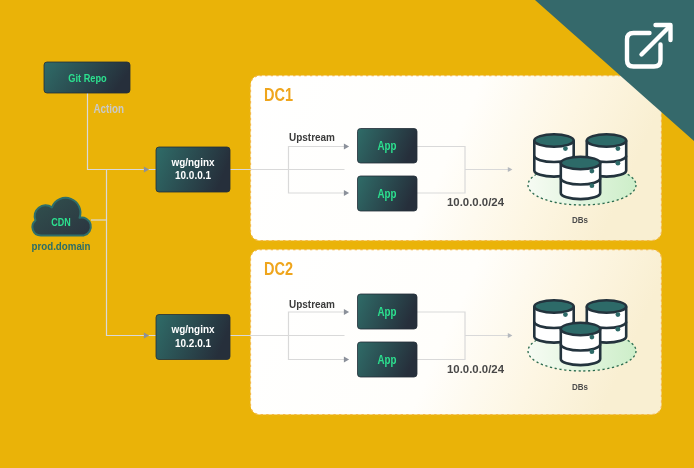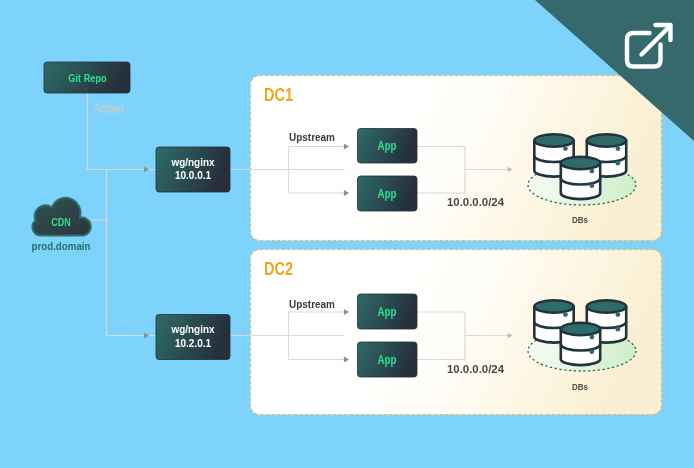--- a/index.html
+++ b/index.html
@@ -1,16 +1,16 @@
 <!DOCTYPE html>
 <html><head>
 <meta charset="utf-8">
 <style>
   html,body{margin:0;padding:0;background:#ffffff;}
-  #stage{position:relative;width:694px;height:468px;overflow:hidden;background:#7dd3fc;
+  #stage{position:relative;width:694px;height:468px;overflow:hidden;background:#eab308;
          font-family:"Liberation Sans",sans-serif;}
   svg text{font-family:"Liberation Sans",sans-serif;}
 </style>
 </head>
 <body>
 <div id="stage">
 <svg width="694" height="468" viewBox="0 0 694 468" xmlns="http://www.w3.org/2000/svg">
   <defs>
     <linearGradient id="boxg" x1="0" y1="0" x2="1" y2="0.25">
       <stop offset="0" stop-color="#2f6c68"></stop>

